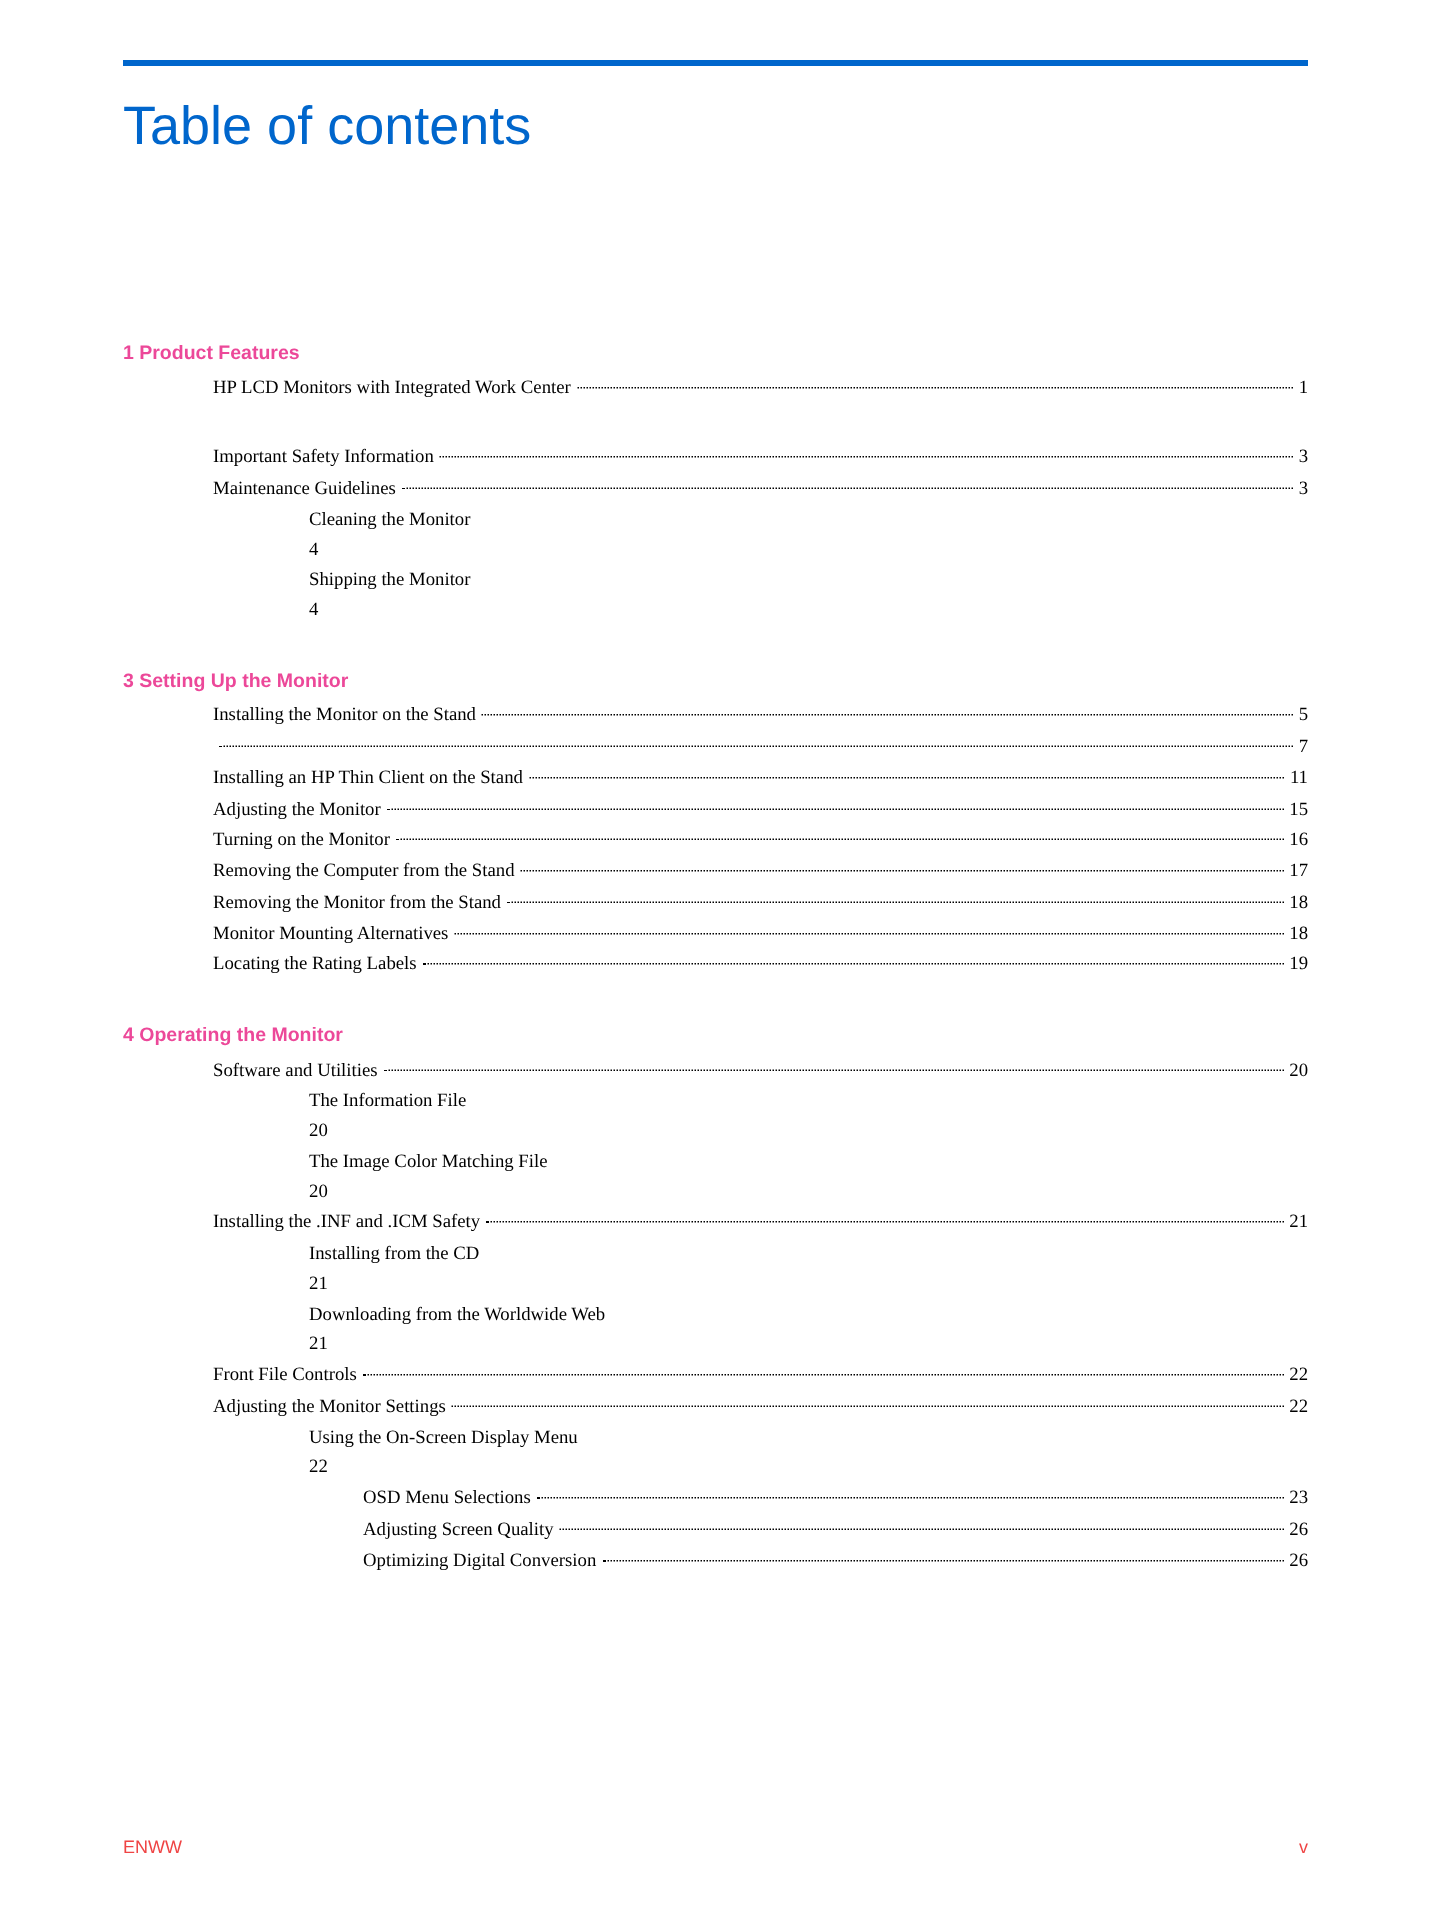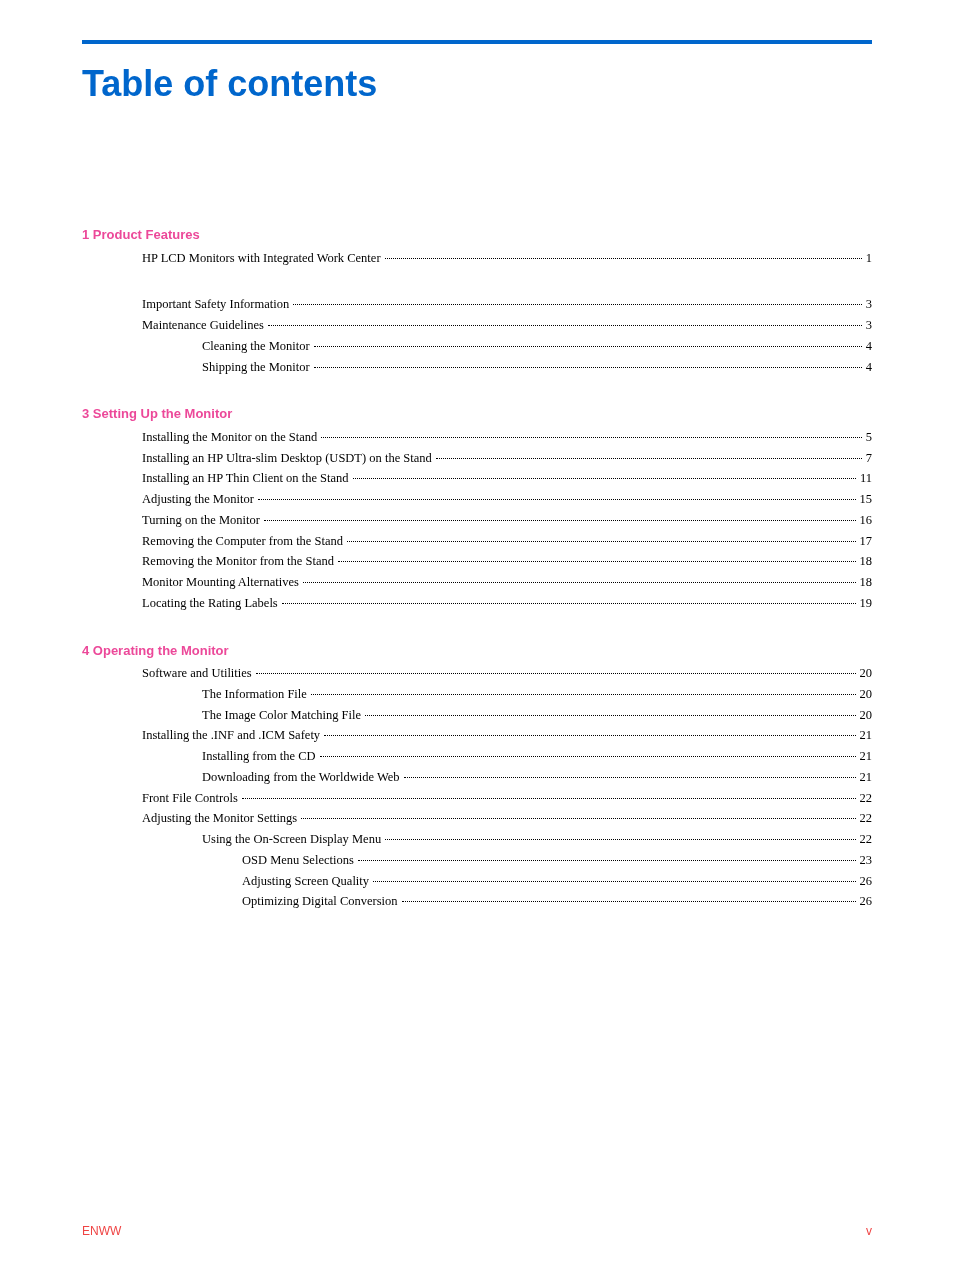--- a/index.html
+++ b/index.html
@@ -25,21 +25,21 @@
     }
 
     .top-rule {
       height: 4px;
       background: #0066cc;
       margin-bottom: 18px;
     }
 
     .page-title {
       font-size: 36px;
-      font-weight: bold;
+      font-weight: normal;
       color: #0066cc;
       margin-bottom: 120px;
       line-height: 1.2;
     }
 
     .section-heading {
       color: #ec4899;
       font-size: 13px;
       font-weight: bold;
       margin-bottom: 4px;
@@ -72,20 +72,21 @@
       color: #000000;
     }
 
     
     .indent-1 {
       padding-left: 60px;
     }
 
     .indent-2 {
       padding-left: 120px;
+      flex-direction: column;
     }
 
     .indent-3 {
       padding-left: 160px;
     }
 
     .section-block {
       margin-bottom: 28px;
     }
 
@@ -141,21 +142,20 @@
         </div>
       </div>
       <div class="section-block">
         <div class="section-heading">3  Setting Up the Monitor</div>
         <div class="toc-entry indent-1">
           <span class="entry-text">Installing the Monitor on the Stand</span>
           <span class="dots"></span>
           <span class="page-num">5</span>
         </div>
         <div class="toc-entry indent-1">
-          <span class="entry-text">Installing an HP Ultra-slim Desktop (USDT) on the Stand</span>
           <span class="dots"></span>
           <span class="page-num">7</span>
         </div>
         <div class="toc-entry indent-1">
           <span class="entry-text">Installing an HP Thin Client on the Stand</span>
           <span class="dots"></span>
           <span class="page-num">11</span>
         </div>
         <div class="toc-entry indent-1">
           <span class="entry-text">Adjusting the Monitor</span>

